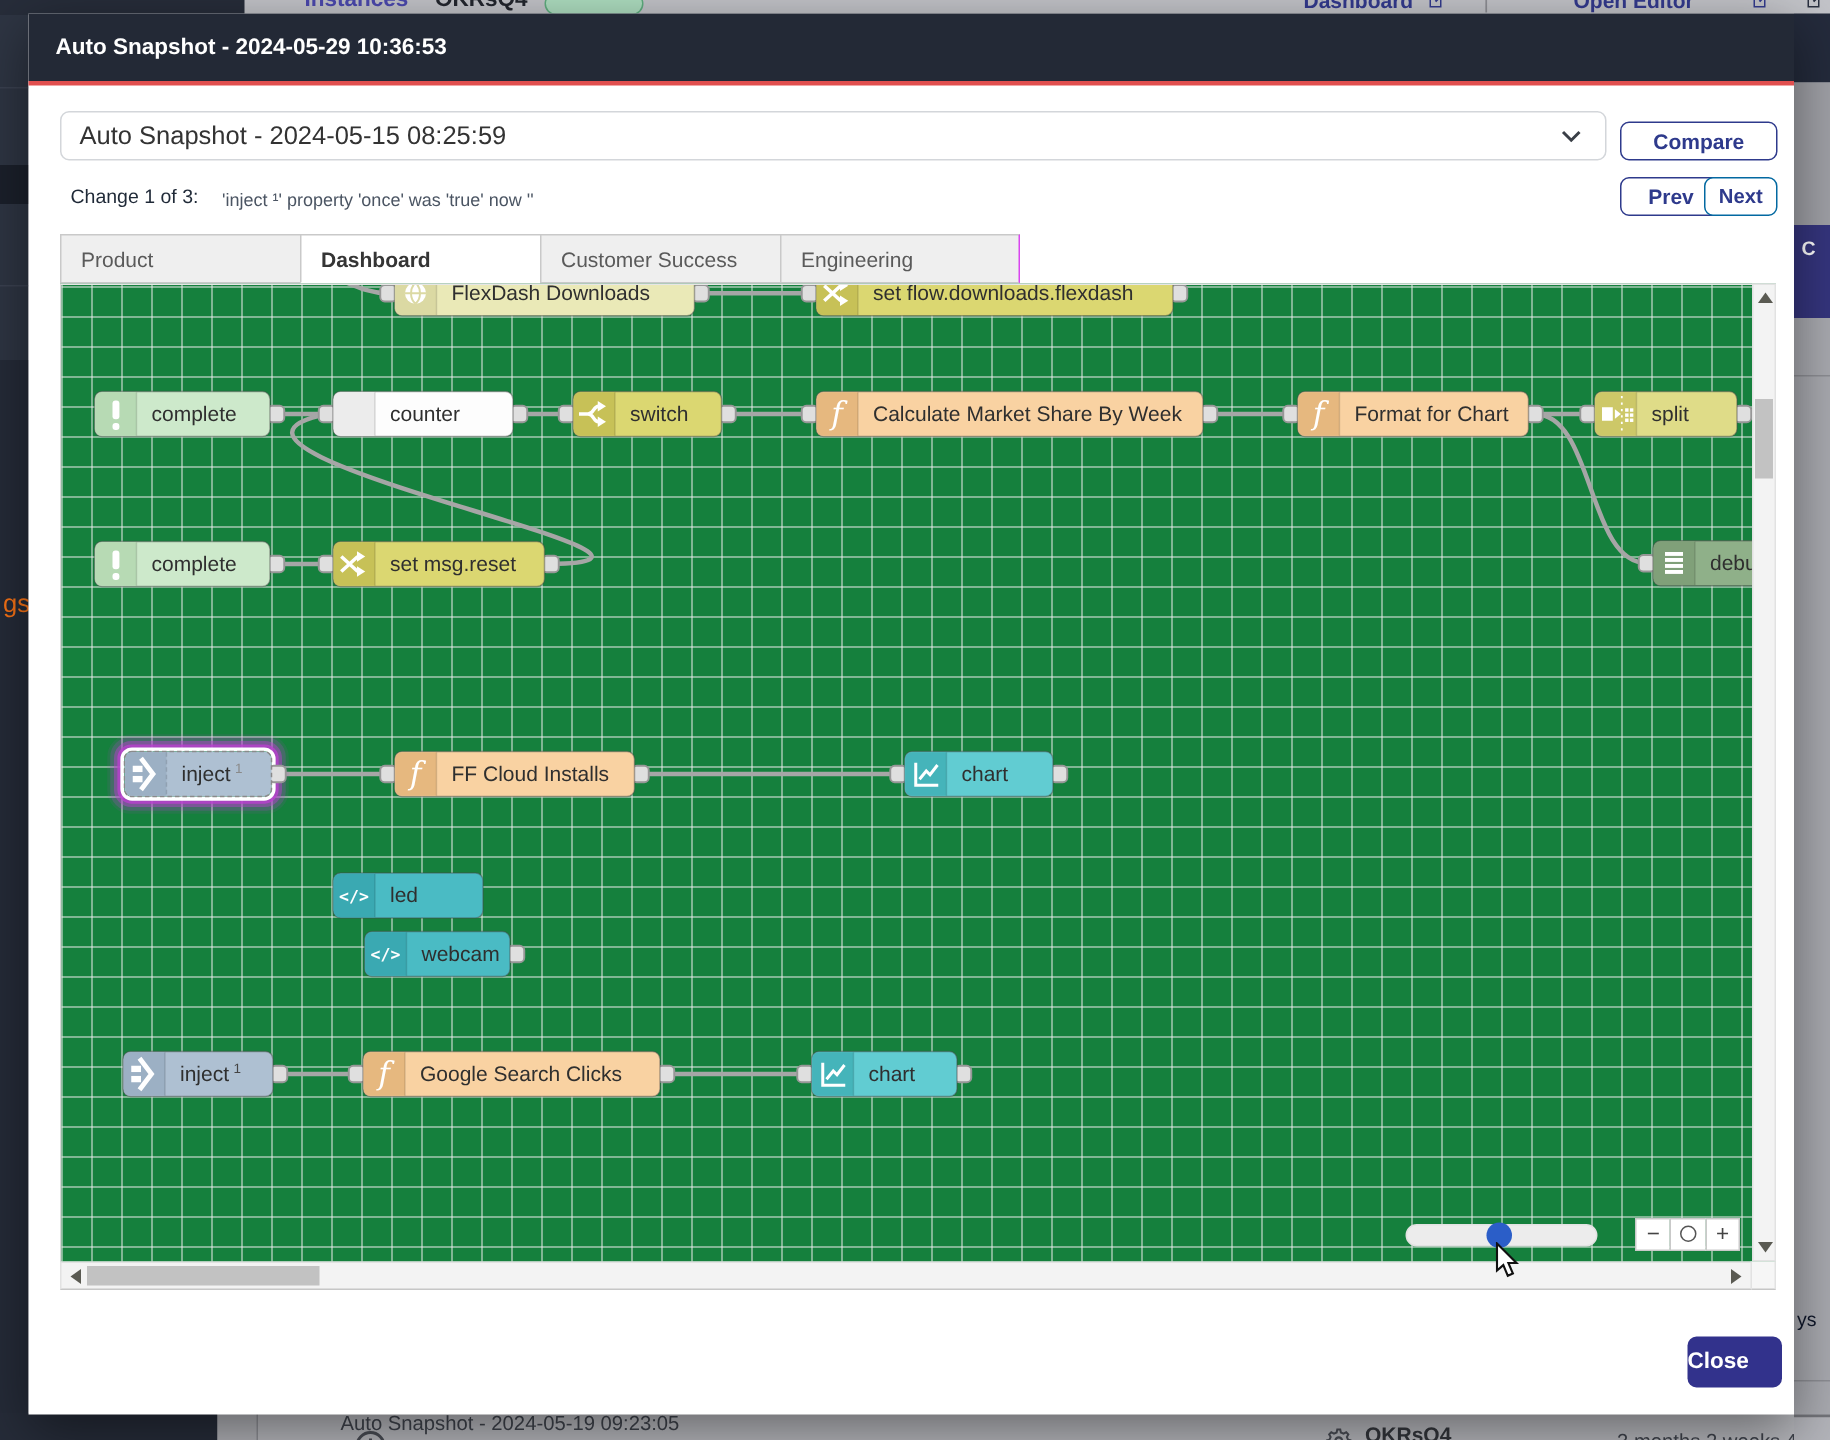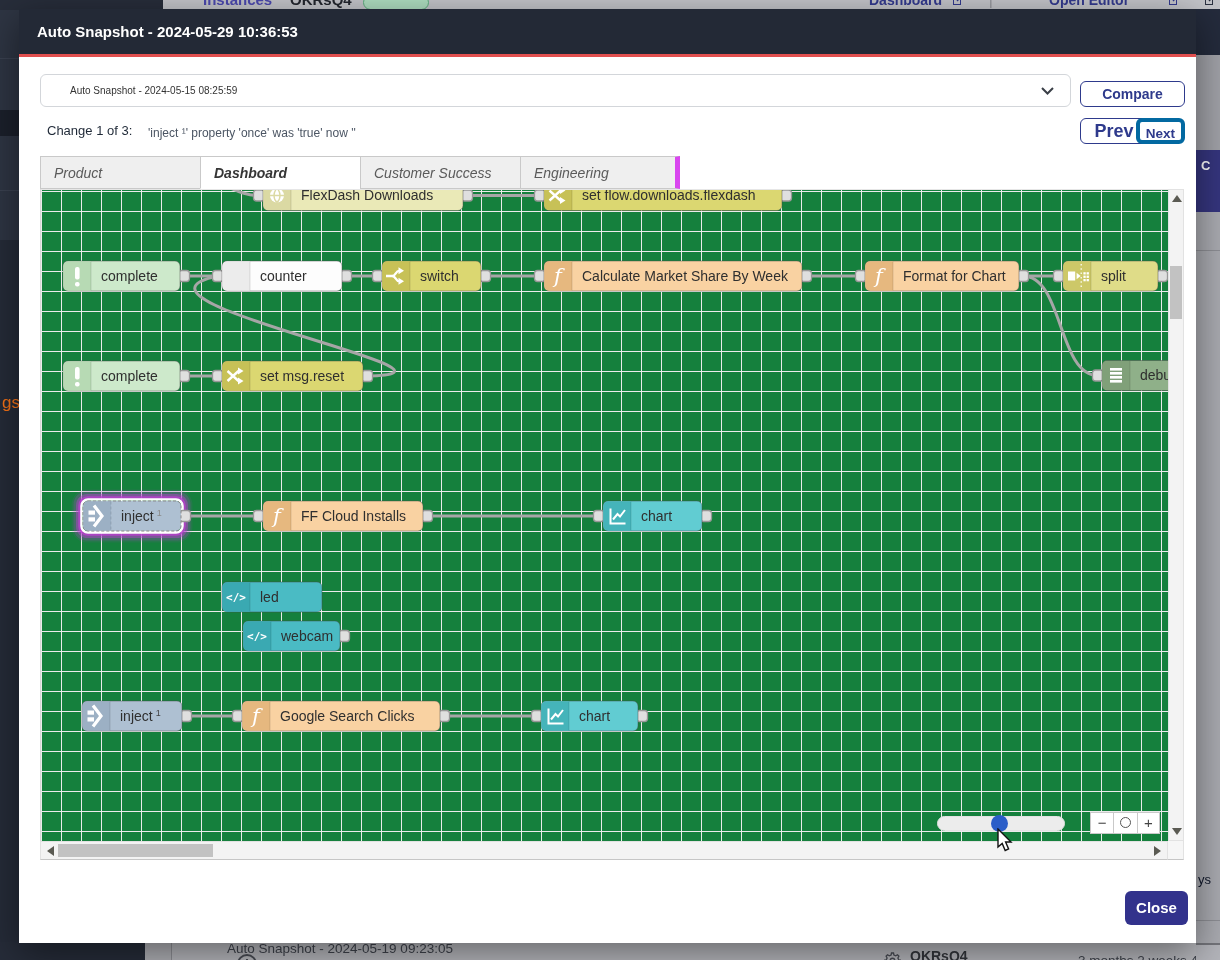--- a/index.html
+++ b/index.html
@@ -43,40 +43,40 @@
   .bg-rstrip-bottom { position:absolute; left:1196px; top:945px; width:24px; height:15px; background:#b3b4ba; }
 
   
   .modal { position:absolute; left:19px; top:9px; width:1177px; height:934px; background:#fff;
            box-shadow:0 10px 35px rgba(0,0,0,0.45); }
   .modal-header { position:absolute; left:0; top:0; width:100%; height:45px; background:#232936; }
   .modal-title { position:absolute; left:18px; top:0; line-height:45px; color:#fff; font-size:15px; font-weight:700; }
   .modal-redline { position:absolute; left:0; top:45px; width:100%; height:3px; background:#e14f4f; }
 
   .snapshot-select { position:absolute; left:21px; top:65px; width:1031px; height:33px; background:#fff;
-                     border:1px solid #d3d6da; border-radius:6px; font-size:10px; color:#333;
-                     line-height:31px; padding-left:29px; cursor:pointer; }
+                     border:1px solid #d3d6da; border-radius:6px; font-size:17px; color:#333;
+                     line-height:31px; padding-left:12px; cursor:pointer; }
   .select-chevron { position:absolute; right:16px; top:12px; width:13px; height:8px; }
   .compare-btn { position:absolute; left:1061px; top:72px; width:105px; height:26px; background:#fff;
                  border:1px solid #2e3a8c; border-radius:6px; color:#2e3a8c; font-size:14px; font-weight:600;
                  text-align:center; line-height:24px; cursor:pointer; }
 
   .change-row-label { position:absolute; left:28px; top:114px; font-size:13px; color:#1f2937; }
   .change-row-detail { position:absolute; left:129px; top:117px; font-size:12px; color:#4b5563; }
   .prev-btn { position:absolute; left:1061px; top:109px; width:68px; height:26px; background:#fff;
-              border:1px solid #2e3a8c; border-radius:6px; color:#2e3a8c; font-size:18px; font-weight:600;
+              border:1px solid #2e3a8c; border-radius:6px; color:#2e3a8c; font-size:14px; font-weight:600;
               text-align:center; line-height:24px; cursor:pointer; }
   .next-btn { position:absolute; left:1117px; top:109px; width:49px; height:26px; background:#fff;
-              border:4px solid #0369a1; border-radius:6px; color:#2e3a8c; font-size:13.5px; font-weight:600;
+              border:1px solid #0369a1; border-radius:6px; color:#2e3a8c; font-size:13.5px; font-weight:600;
               text-align:center; line-height:24px; cursor:pointer; }
 
   .tabs { position:absolute; left:21px; top:147px; height:34px; display:flex; }
   .tab { width:160px; height:33px; background:#efefef; border:1px solid #c9c9c9; border-right:none;
-         font-size:14px; color:#5a5a5a; padding:8px 0 0 13px; cursor:pointer;font-style:italic; }
-  .tab:last-child { border-right:5px solid #d946ef; }
+         font-size:14px; color:#5a5a5a; padding:8px 0 0 13px; cursor:pointer; }
+  .tab:last-child { border-right:1px solid #d946ef; }
   .tab.active { background:#fff; border-bottom:1px solid #fff; color:#353535; font-weight:700; }
 
   
   .canvas-wrap { position:absolute; left:21px; top:180px; width:1144px; height:671px; background:#15803d; }
   .flow-viewport { position:absolute; left:0; top:0; width:1128px; height:652px; overflow:hidden;
       border-left:1px solid #d8d8d8; border-top:1px solid #e6e6e6;
       background-image: linear-gradient(to right, #ebebeb 1px, transparent 1px),
                         linear-gradient(to bottom, #ebebeb 1px, transparent 1px);
       background-size: 20px 20px, 20px 20px;
       background-position: 0 0, 0 1px; }
@@ -100,21 +100,21 @@
       border:1px solid #e2e2e2; border-radius:8px; }
   .zoom-slider-handle { position:absolute; left:951px; top:626px; width:17px; height:17px; border-radius:50%; background:#2b5ec8; }
   .zoom-buttons { position:absolute; left:1050px; top:623px; width:70px; height:22px; display:flex; }
   .zoom-btn { width:23.4px; height:22px; border:1px solid #c9c9c9; border-right:none; background:#fff;
       font-size:15px; color:#444; text-align:center; line-height:20px; cursor:pointer; }
   .zoom-btn:last-child { border-right:1px solid #c9c9c9; }
   .zoom-btn .circle { display:inline-block; width:11px; height:11px; border:1.6px solid #555; border-radius:50%; margin-top:4px; }
   .mouse-cursor { position:absolute; left:956px; top:639px; width:20px; height:26px; }
 
   .close-btn { position:absolute; left:1106px; top:882px; width:63px; height:34px; background:#32328c;
-      border:none; border-radius:6px; color:#fff; font-size:15px; font-weight:700; text-align:center;
+      border:none; border-radius:6px; color:#fff; font-size:15px; font-weight:700; text-align:left;
       line-height:34px; cursor:pointer; }
 </style>
 </head>
 <body>
 
 <div id="app">
 
   <div class="bg-topbar">
     <div class="bg-topbar-dark"></div>
     <span class="bg-breadcrumb">Instances</span>

